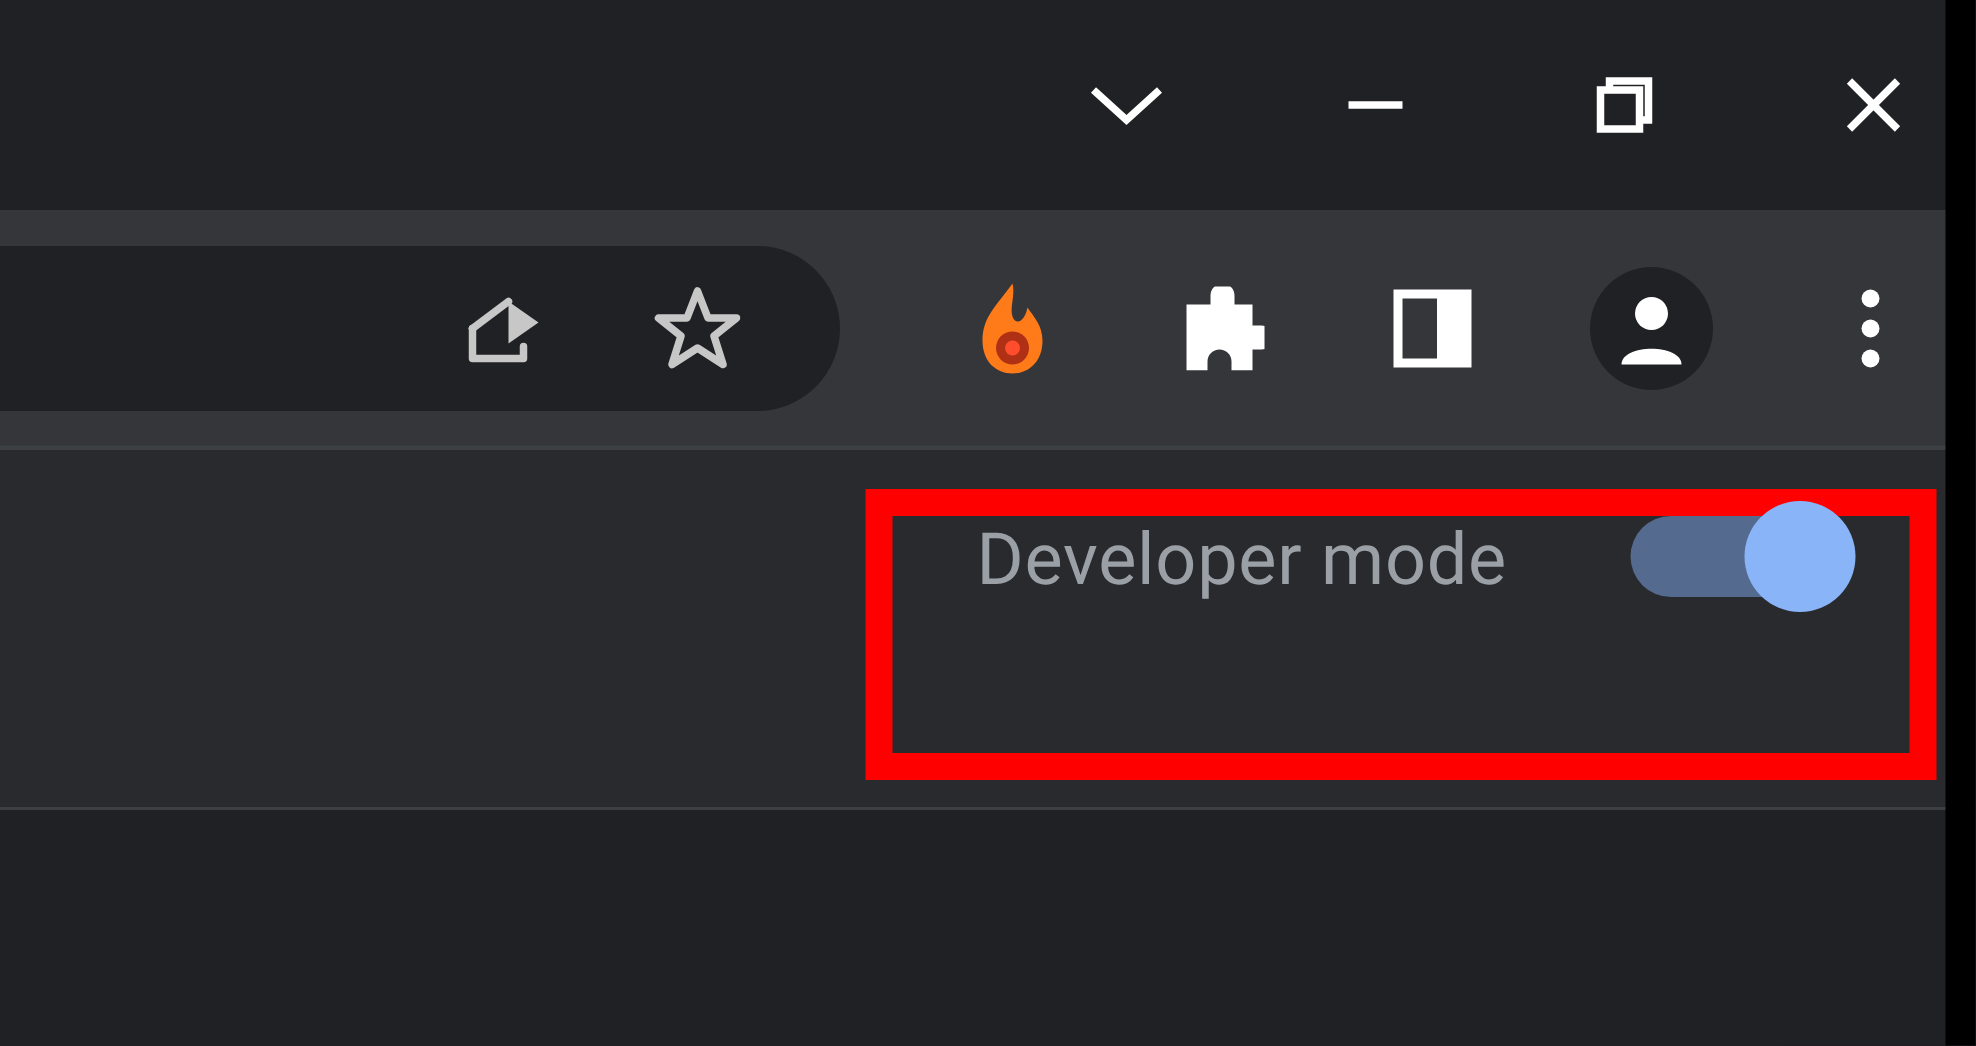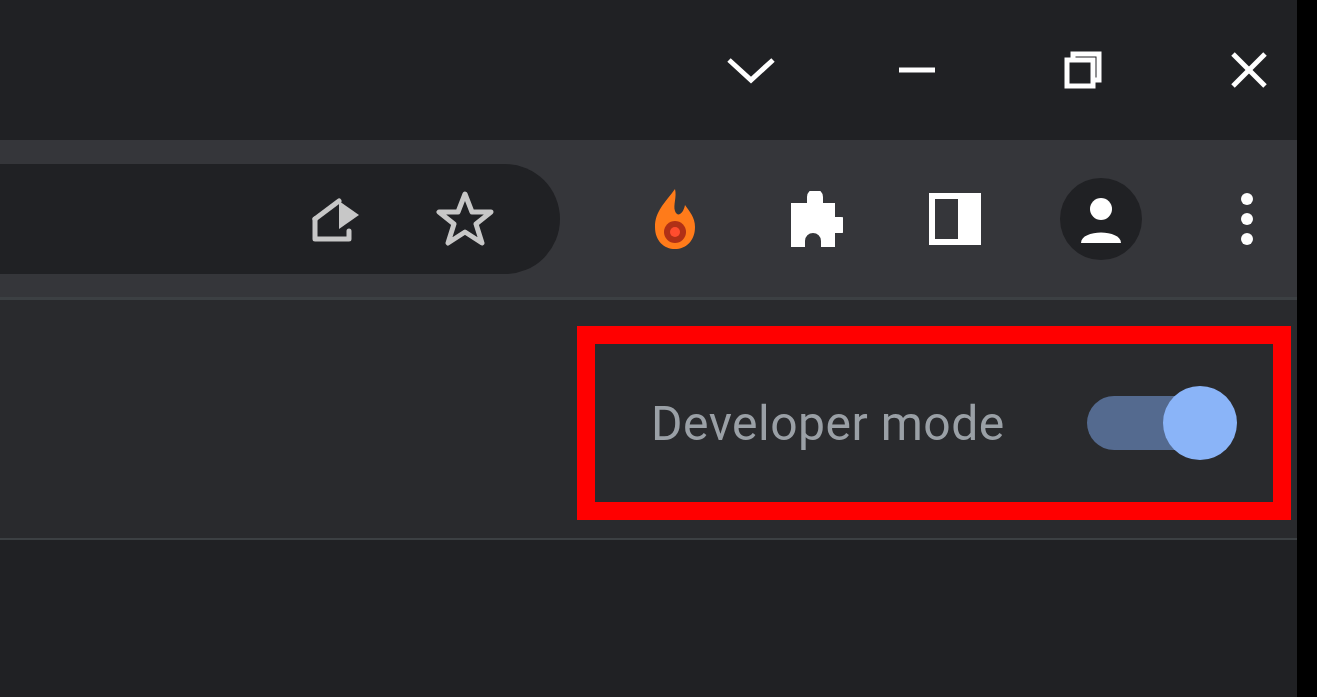--- a/index.html
+++ b/index.html
@@ -13,21 +13,21 @@
   
   .toolbar{height:158px;background:#35363a;display:flex;align-items:center;border-top:1px solid #35363a;border-bottom:1px solid #3c4043}
   .omnibox-tail{height:110px;background:#202124;border-top-right-radius:55px;border-bottom-right-radius:55px;flex:0 0 560px;display:flex;align-items:center;justify-content:flex-end;gap:60px;padding-right:60px}
   .tb-icons{flex:1;display:flex;align-items:center;gap:70px;padding-left:80px}
   .tb-icon{width:70px;height:70px;display:flex;align-items:center;justify-content:center}
   .tb-icon svg{display:block}
   .avatar-wrap{width:82px;height:82px;border-radius:50%;background:#202124;display:flex;align-items:center;justify-content:center}
 
   
   .page-strip{height:242px;background:#292a2d;border-top:2px solid #3c4043;border-bottom:2px solid #3c4043;position:relative}
-  .highlight-box{position:absolute;top:26px;right:26px;width:714px;height:194px;border:18px solid #ff0000;display:flex;align-items:center;justify-content:space-between;padding:0 46px 0 56px}
+  .highlight-box{position:absolute;top:26px;right:26px;width:714px;height:194px;border:18px solid #ff0000;display:flex;justify-content:space-between;padding:0 46px 0 56px}
   .dev-label{color:#9aa0a6;font-size:48px;letter-spacing:0.5px}
   .toggle{width:140px;height:54px;border-radius:27px;background:#546a8f;position:relative}
   .toggle-thumb{position:absolute;top:-10px;right:-10px;width:74px;height:74px;border-radius:50%;background:#8ab4f8}
 
   
   .bottom{height:157px;background:#202124}
 
   
   .rframe{position:absolute;top:0;right:0;width:20px;height:697px;background:#000}
 </style>

